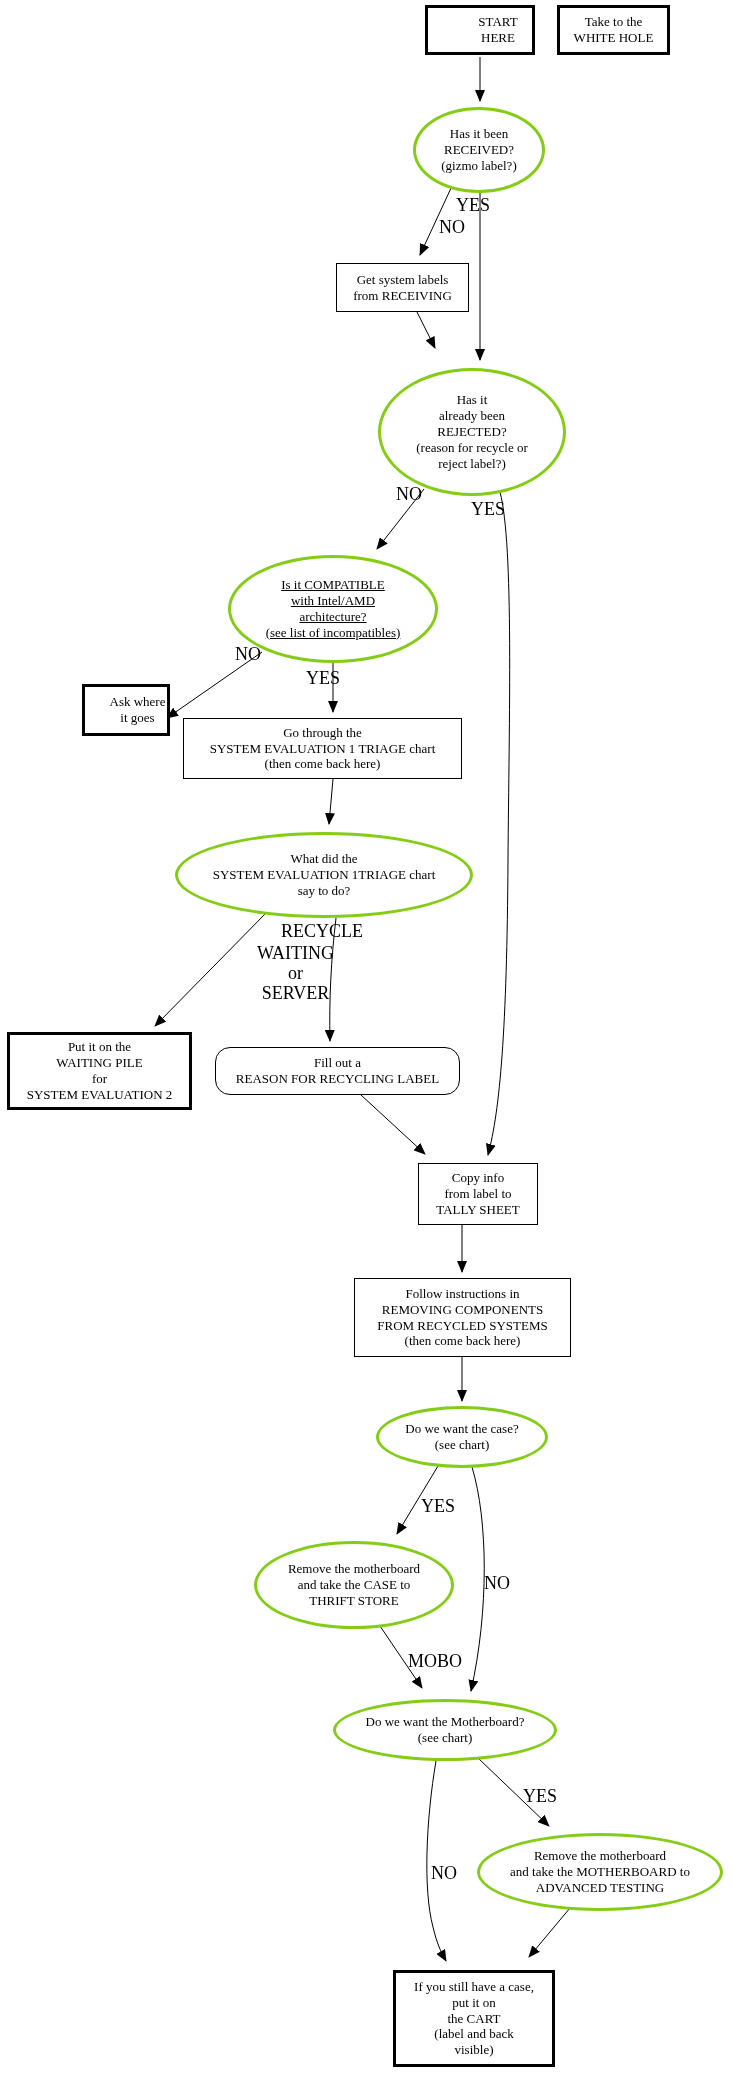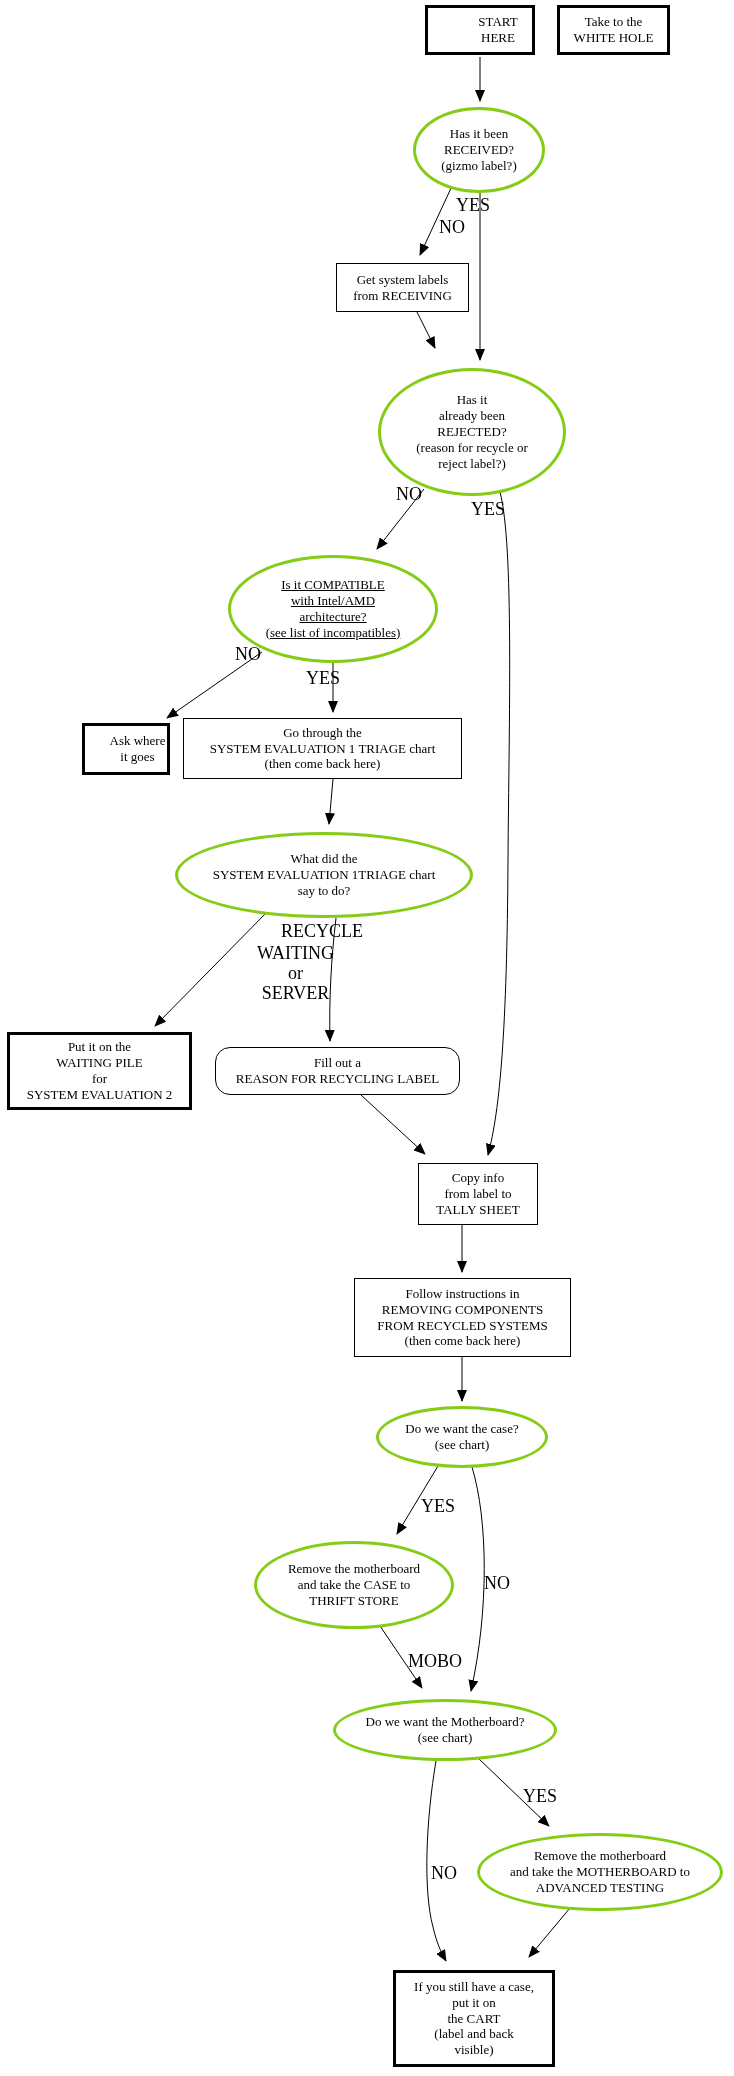--- a/index.html
+++ b/index.html
@@ -107,21 +107,21 @@
 already been
 REJECTED?
 (reason for recycle or
 reject label?)</div>
 
   <div class="node ellipse" style="left:228px;top:555px;width:210px;height:108px;text-decoration:underline;">Is it COMPATIBLE
 with Intel/AMD
 architecture?
 (see list of incompatibles)</div>
 
-  <div class="node box-bold" style="left:82px;top:723px;width:88px;height:52px;padding-left:23px;">Ask where
+  <div class="node box-bold" style="left:82px;top:684px;width:88px;height:52px;padding-left:23px;">Ask where
 it goes</div>
 
   <div class="node box" style="left:183px;top:718px;width:279px;height:61px;">Go through the
 SYSTEM EVALUATION 1 TRIAGE chart
 (then come back here)</div>
 
   <div class="node ellipse" style="left:175px;top:832px;width:298px;height:86px;">What did the
 SYSTEM EVALUATION 1TRIAGE chart
 say to do?</div>
 

